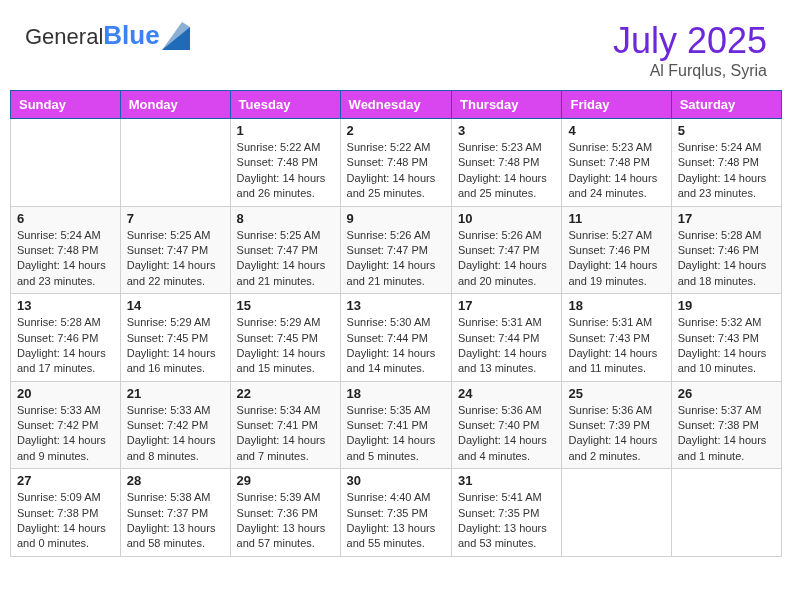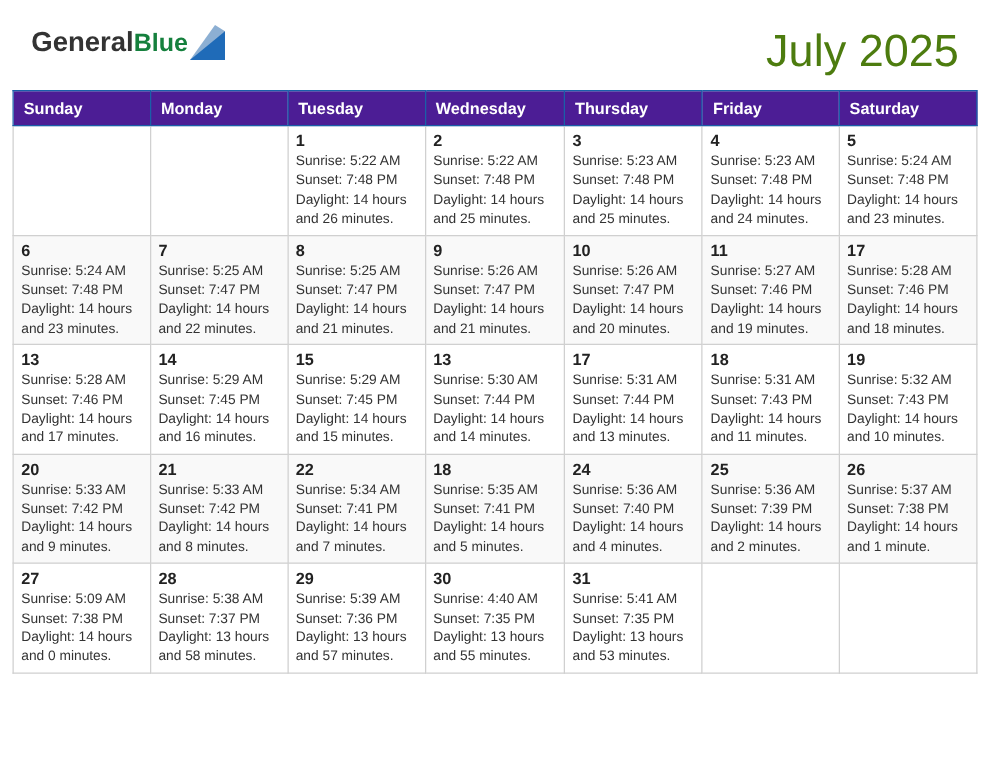--- a/index.html
+++ b/index.html
@@ -15,52 +15,52 @@
       justify-content: space-between;
       align-items: flex-start;
       padding: 10px 15px 5px 15px;
     }
     .logo {
       display: flex;
       align-items: center;
     }
     .logo-text-general {
       font-size: 22px;
+      font-weight: normal;
+      color: #333;
+    }
+    .logo-text-blue {
+      font-size: 26px;
       font-weight: bold;
-      color: #333;
-    }
-    .logo-text-blue {
-      font-size: 20px;
-      font-weight: bold;
-      color: #15803d;
+      color: #3b82f6;
     }
     .logo-icon {
       width: 28px;
       height: 28px;
       margin-left: 2px;
     }
     .title-area {
       text-align: right;
     }
     .month-year {
       font-size: 36px;
-      color: #4d7c0f;
+      color: #6d28d9;
       font-weight: normal;
     }
     .location {
       font-size: 16px;
       color: #555;
     }
     .calendar {
       width: 100%;
       border-collapse: collapse;
       margin-top: 5px;
     }
     .calendar th {
-      background-color: #4c1d95;
+      background-color: #d946ef;
       color: white;
       padding: 6px 8px;
       text-align: left;
       font-size: 13px;
       font-weight: bold;
       border: 1px solid #1a5fa8;
     }
     .calendar td {
       border: 1px solid #d0d0d0;
       vertical-align: top;
@@ -96,20 +96,21 @@
     <div>
       <span class="logo-text-general">General</span><span class="logo-text-blue">Blue</span>
     </div>
     <svg class="logo-icon" viewBox="0 0 28 28">
       <polygon points="0,28 28,5 28,28" fill="#2577c8"></polygon>
       <polygon points="0,28 20,0 28,5 28,28" fill="#1a5fa8" opacity="0.5"></polygon>
     </svg>
   </div>
   <div class="title-area">
     <div class="month-year">July 2025</div>
+    <div class="location">Al Furqlus, Syria</div>
   </div>
 </div>
 
 <table class="calendar">
   <thead>
     <tr>
     <th>Sunday</th>
         <th>Monday</th>
         <th>Tuesday</th>
         <th>Wednesday</th>

